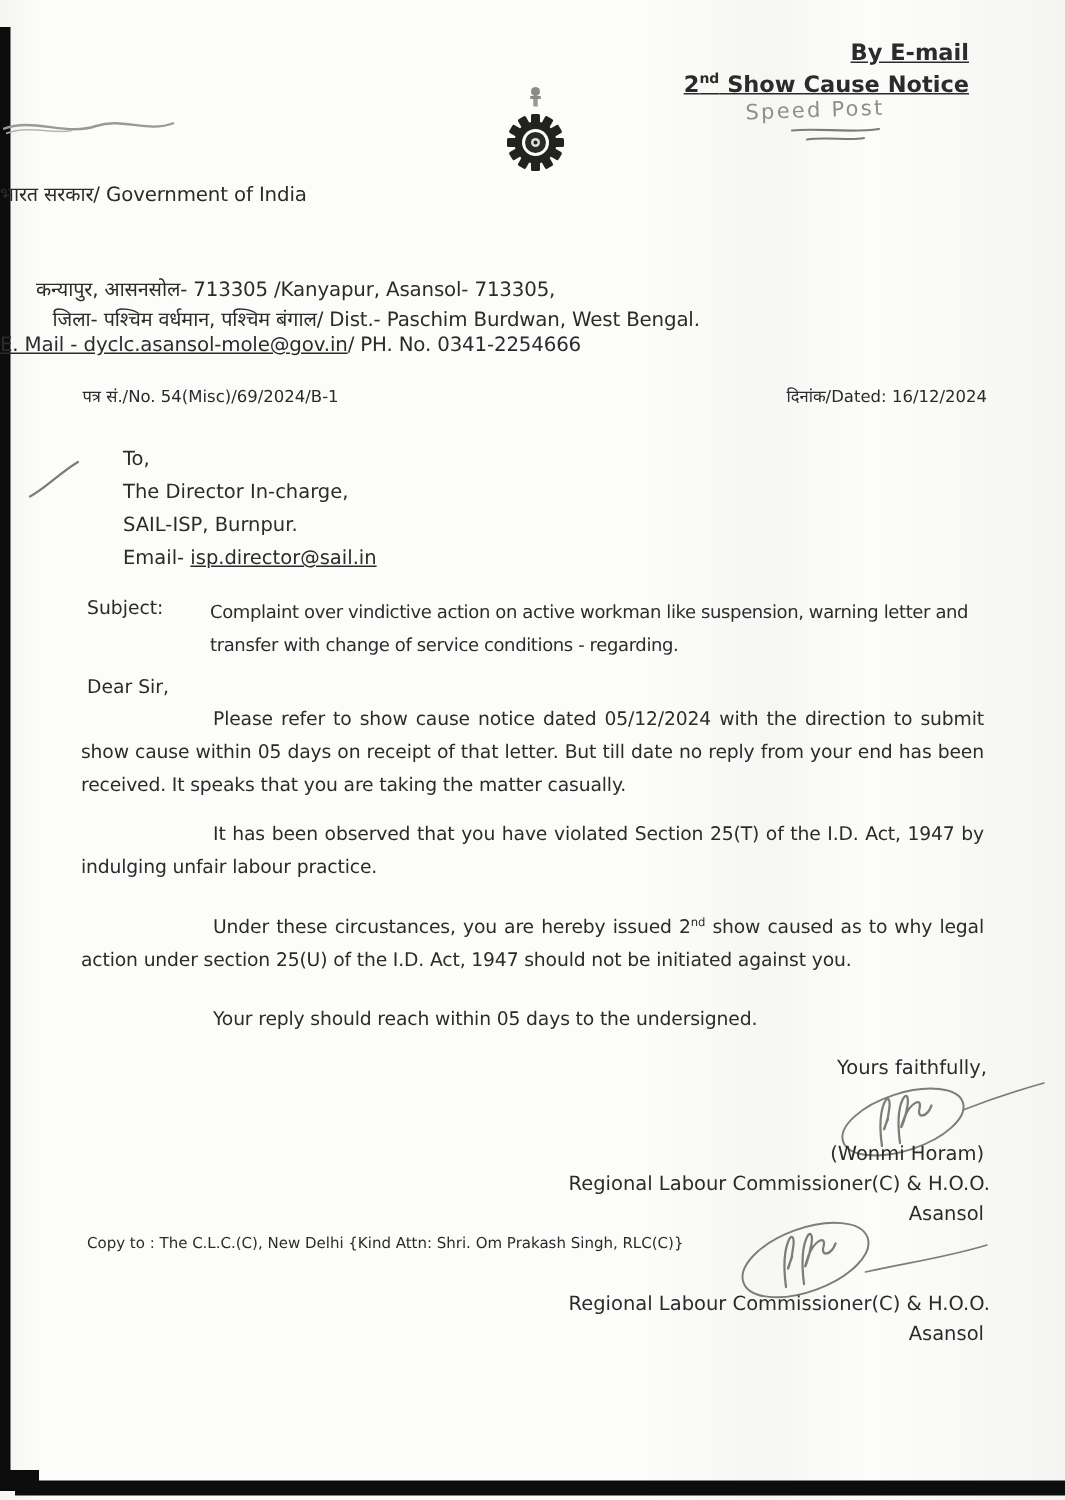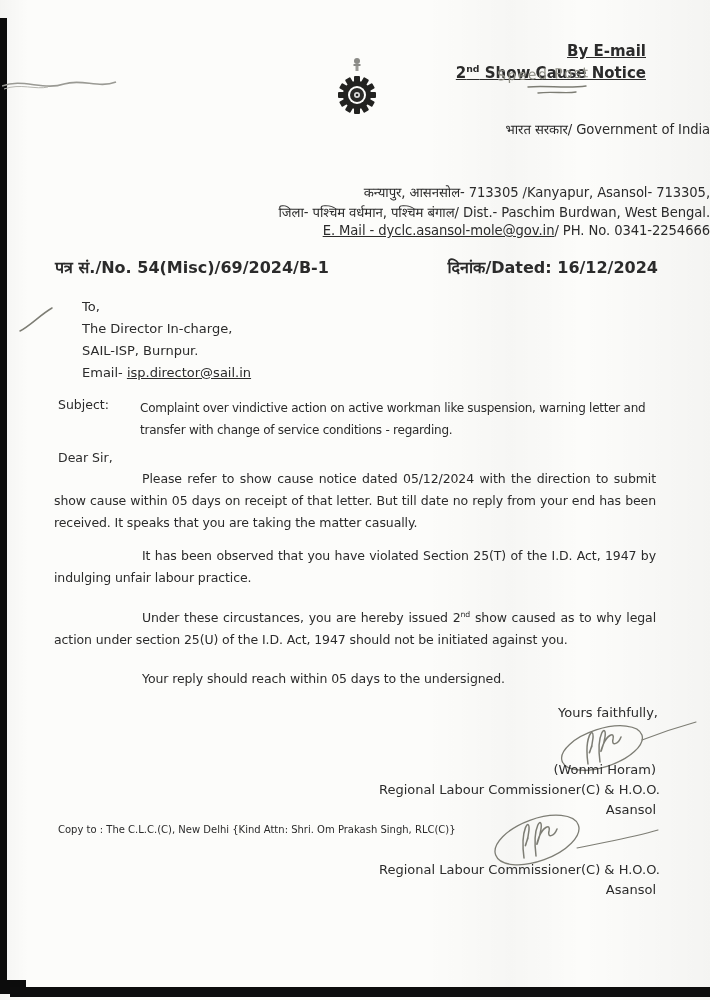--- a/index.html
+++ b/index.html
@@ -6,23 +6,23 @@
   .page{
     position:relative;width:710px;height:1000px;margin:0 auto;
     background:
       linear-gradient(90deg, rgba(0,0,0,0.03) 0%, rgba(0,0,0,0) 4%, rgba(0,0,0,0) 60%, rgba(0,0,0,0.025) 72%, rgba(0,0,0,0) 82%, rgba(0,0,0,0.03) 100%),
       #fcfcfa;
     font-family:"DejaVu Sans", sans-serif;
     color:#2b2b2b;
     overflow:hidden;
   }
   .abs{position:absolute;}
-  .center{left:0;right:0;text-align:right;}
+  .center{left:0;right:0;text-align:left;}
   .u{text-decoration:underline;}
-  .b{font-weight:bold;margin-top:16px;}
+  .b{font-weight:bold;}
   sup{font-size:0.62em;}
   .hdr{font-size:13.2px;letter-spacing:-0.1px;}
   .body-txt{font-size:12.5px;line-height:22px;letter-spacing:-0.1px;text-align:justify;}
   .hand{color:#8e8e85;}
   .pencil-stroke{stroke:#7d7d74;fill:none;stroke-linecap:round;}
   .edge-left{left:0;top:18px;width:7px;height:968px;background:#0c0c0c;}
   .edge-left2{left:0;bottom:6px;width:26px;height:14px;background:#0c0c0c;}
   .edge-bottom{left:10px;right:0;bottom:3px;height:10px;background:#0d0d0d;}
   .nowrap{white-space:nowrap;}
 </style>
@@ -70,21 +70,21 @@
     <circle cx="27" cy="39" r="7" fill="#2a2a28"></circle>
     <circle cx="27" cy="39" r="3" fill="#fdfdfb" opacity="0.85"></circle>
     <circle cx="27" cy="39" r="1.3" fill="#222"></circle>
   </svg>
 
   <div class="abs center hdr" style="top:120px;">भारत सरकार/ Government of India</div>
   <div class="abs center hdr" style="top:183px;padding-left:24px;">कन्यापुर, आसनसोल- 713305 /Kanyapur, Asansol- 713305,</div>
   <div class="abs center hdr" style="top:203px;padding-left:35px;">जिला- पश्चिम वर्धमान, पश्चिम बंगाल/ Dist.- Paschim Burdwan, West Bengal.</div>
   <div class="abs center hdr" style="top:223px;"><span class="u">E. Mail -  dyclc.asansol-mole@gov.in</span><span>/ PH. No. 0341-2254666</span></div>
 
-  <div class="abs" style="top:256px;left:55px;right:52px;display:flex;justify-content:space-between;font-size:16px;font-weight:bold;">
+  <div class="abs" style="top:256px;left:55px;right:52px;display:flex;justify-content:space-between;font-size:11px;">
     <span>पत्र सं./No. 54(Misc)/69/2024/B-1</span>
     <span>दिनांक/Dated:  16/12/2024</span>
   </div>
 
   <svg class="abs" style="left:18px;top:305px;" width="38" height="28">
     <path d="M2,26 C12,21 22,10 34,3" class="pencil-stroke" stroke-width="1.5"></path>
   </svg>
   <div class="abs" style="top:296px;left:58px;font-size:13px;line-height:22px;margin-left:24px;">
     <div>To,</div>
     <div>The Director In-charge,</div>

